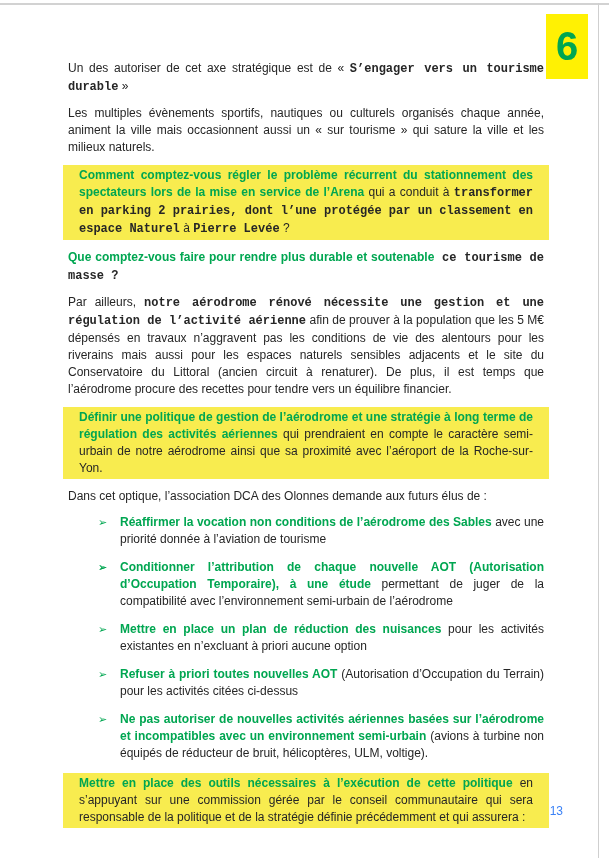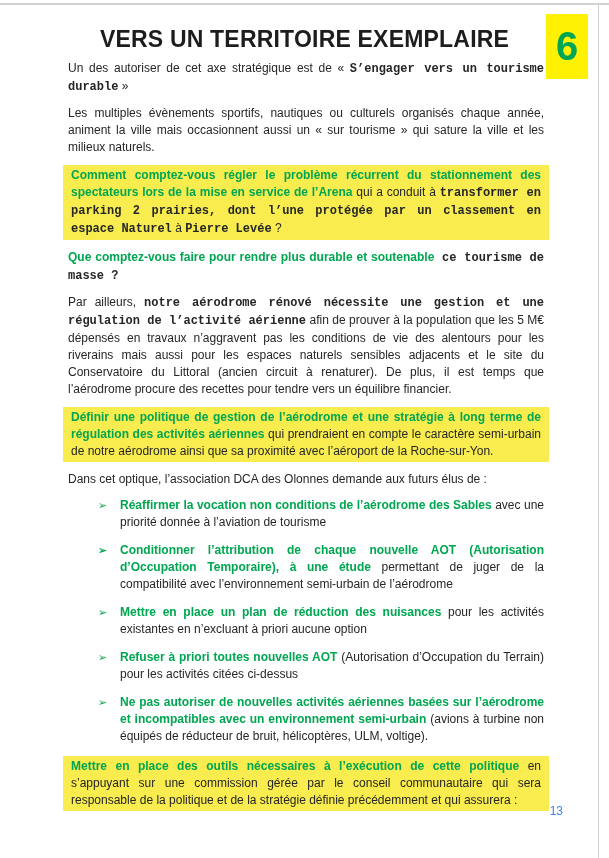--- a/index.html
+++ b/index.html
@@ -47,21 +47,21 @@
     width:476px;
     font-size:12px;
     line-height:17px;
   }
   .para{
     margin:0 0 9px 0;
     text-align:justify;
   }
   .hl{
     background:var(--hl,#f8ec4f);
-    padding:2px 8px;
+    padding:2px 16px;
     margin:1px -5px 9px -5px;
   }
   .sub{
     margin:3px 0 11px 18px;
     text-align:left;
   }
   .bullet{
     position:relative;
     padding-left:52px;
     margin:0 0 11px 0;
@@ -83,23 +83,20 @@
     color:#3b82f6;
   }
 </style>
 </head>
 <body>
 
 <div class="page" style="--green: #00a651; --hl: #f8ec4f; --badge: #fff103; --ink: #262626;">
   <div class="edge-top"></div>
   <div class="edge-right"></div>
 
-  <div class="header">
-    <div class="title">VERS UN TERRITOIRE EXEMPLAIRE</div>
-  </div>
 
   <div class="badge">6</div>
 
   <div class="content">
       <div class="para"><span class="r-n">Un des autoriser de cet axe stratégique est de « </span><span class="r-b">S’engager vers un tourisme durable</span><span class="r-n"> »</span></div>
       <div class="para"><span class="r-n">Les multiples évènements sportifs, nautiques ou culturels organisés chaque année, animent la ville mais occasionnent aussi un « sur tourisme » qui sature la ville et les milieux naturels.</span></div>
       <div class="para hl"><span class="r-g">Comment comptez-vous régler le problème récurrent du stationnement des spectateurs lors de la mise en service de l’Arena</span><span class="r-n"> qui a conduit à </span><span class="r-b">transformer en parking 2 prairies, dont l’une protégée par un classement en espace Naturel</span><span class="r-n"> à </span><span class="r-b">Pierre Levée</span><span class="r-n"> ?</span></div>
       <div class="para"><span class="r-g">Que comptez-vous faire pour rendre plus durable et soutenable</span><span class="r-b"> ce tourisme de masse ?</span></div>
       <div class="para"><span class="r-n">Par ailleurs, </span><span class="r-b">notre aérodrome rénové nécessite une gestion et une régulation de l’activité aérienne</span><span class="r-n"> afin de prouver à la population que les 5 M€ dépensés en travaux n’aggravent pas les conditions de vie des alentours pour les riverains mais aussi pour les espaces naturels sensibles adjacents et le site du Conservatoire du Littoral (ancien circuit à renaturer). De plus, il est temps que l’aérodrome procure des recettes pour tendre vers un équilibre financier.</span></div>
       <div class="para hl"><span class="r-g">Définir une politique de gestion de l’aérodrome et une stratégie à long terme de régulation des activités aériennes</span><span class="r-n"> qui prendraient en compte le caractère semi-urbain de notre aérodrome ainsi que sa proximité avec l’aéroport de la Roche-sur-Yon.</span></div>

